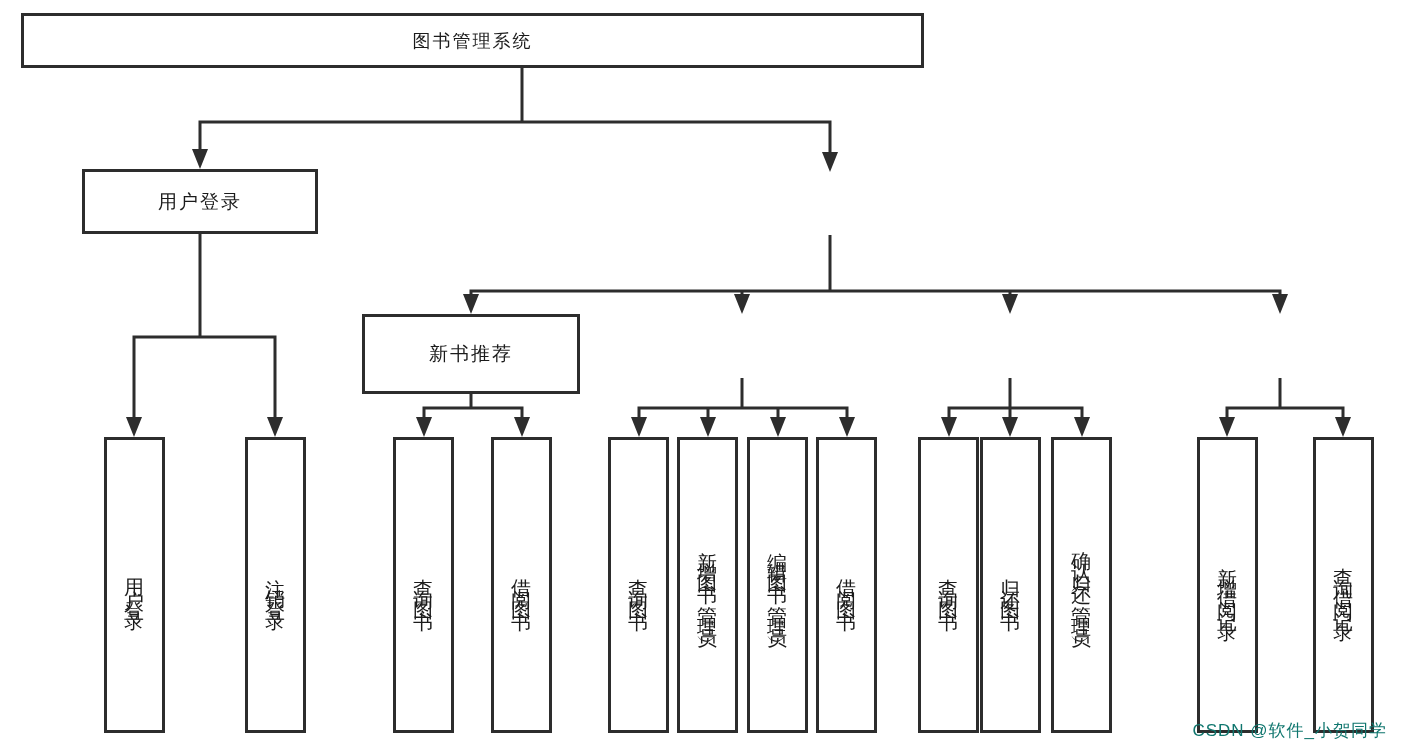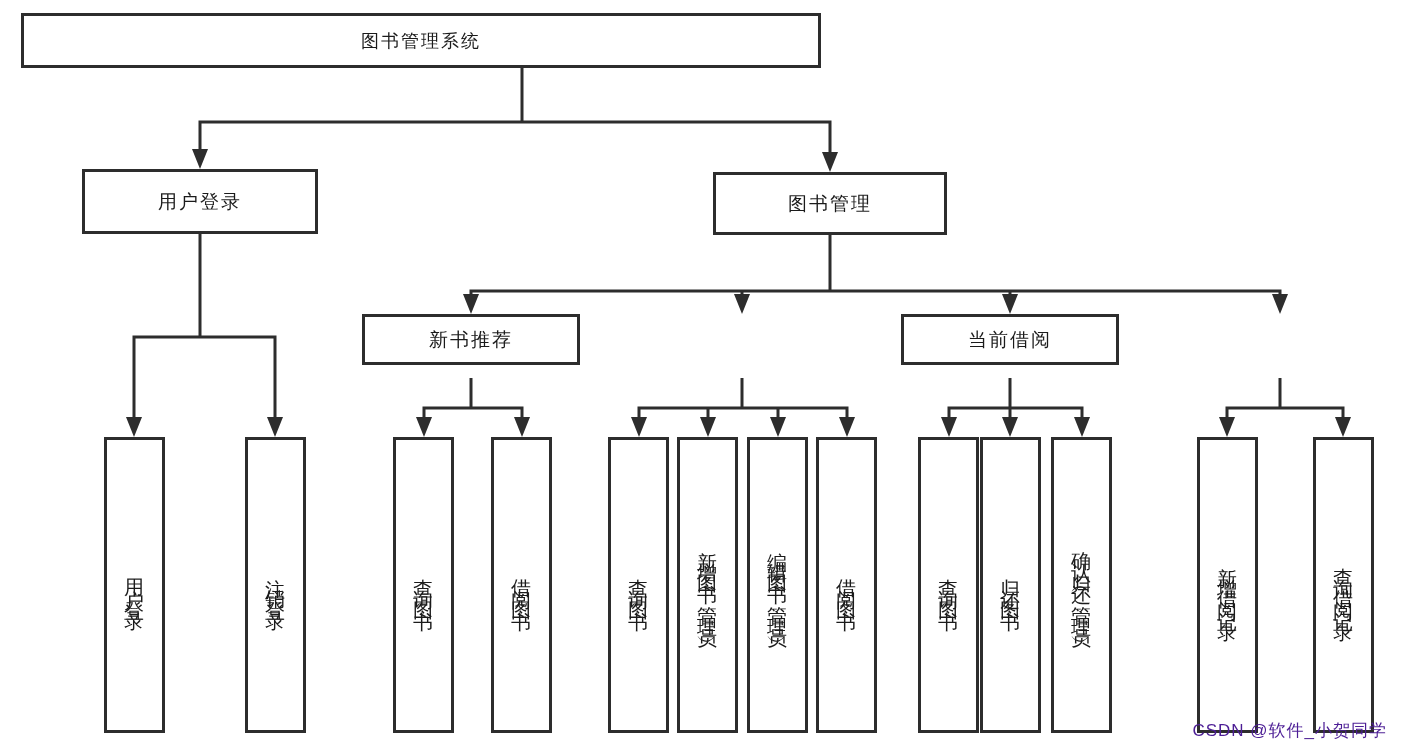--- a/index.html
+++ b/index.html
@@ -9,32 +9,32 @@
     font-family:"Liberation Sans", "DejaVu Sans", sans-serif;
   }
   .stage { position:absolute; inset:0; }
   svg.wires { position:absolute; left:0; top:0; z-index:1; }
   .node {
     position:absolute; box-sizing:border-box; z-index:2;
     border:3px solid #2d2d2d; background:#ffffff; color:#1b1b1b;
     display:flex; align-items:center; justify-content:center;
   }
   .hnode { font-size:19px; letter-spacing:2px; }
-  .root  { left:21px; top:13px; width:800px; height:55px; font-size:18px; }
+  .root  { left:21px; top:13px; width:903px; height:55px; font-size:18px; }
   .l2a   { left:82px;  top:169px; width:236px; height:65px; }
   .l2b   { left:713px; top:172px; width:234px; height:63px; }
-  .l3    { top:314px; width:218px; height:51px; }
+  .l3    { top:314px; width:218px; height:80px; }
   .leaf {
     top:437px; width:61px; height:296px;
     writing-mode:vertical-rl; text-orientation:mixed;
     font-size:20px; letter-spacing:11px; line-height:1;
   }
   .watermark {
     position:absolute; right:18px; bottom:5px; z-index:5;
-    color:#4c1d95; font-size:17px; letter-spacing:1px;
+    color:#0f766e; font-size:17px; letter-spacing:1px;
   }
 </style>
 </head>
 <body>
 
 <div class="stage">
 
   <svg class="wires" width="1405" height="747" viewBox="0 0 1405 747">
     <g stroke="#2d2d2d" stroke-width="3" fill="none">
 
@@ -82,24 +82,22 @@
       <polygon points="1002,417 1018,417 1010,437"></polygon>
       <polygon points="1074,417 1090,417 1082,437"></polygon>
       <polygon points="1219,417 1235,417 1227,437"></polygon>
       <polygon points="1335,417 1351,417 1343,437"></polygon>
     </g>
   </svg>
 
   <div class="node root hnode">图书管理系统</div>
 
   <div class="node l2a hnode">用户登录</div>
-  <div class="node l2b hnode">图书管理</div>
 
   <div class="node l3 hnode" style="left:362px">新书推荐</div>
-  <div class="node l3 hnode" style="left:901px">当前借阅</div>
 
   <div class="node leaf" style="left:104px">用户登录</div>
   <div class="node leaf" style="left:245px">注销登录</div>
   <div class="node leaf" style="left:393px">查询图书</div>
   <div class="node leaf" style="left:491px">借阅图书</div>
   <div class="node leaf" style="left:608px">查询图书</div>
   <div class="node leaf" style="left:677px">新增图书（管理员）</div>
   <div class="node leaf" style="left:747px">编辑图书（管理员）</div>
   <div class="node leaf" style="left:816px">借阅图书</div>
   <div class="node leaf" style="left:918px">查询图书</div>

